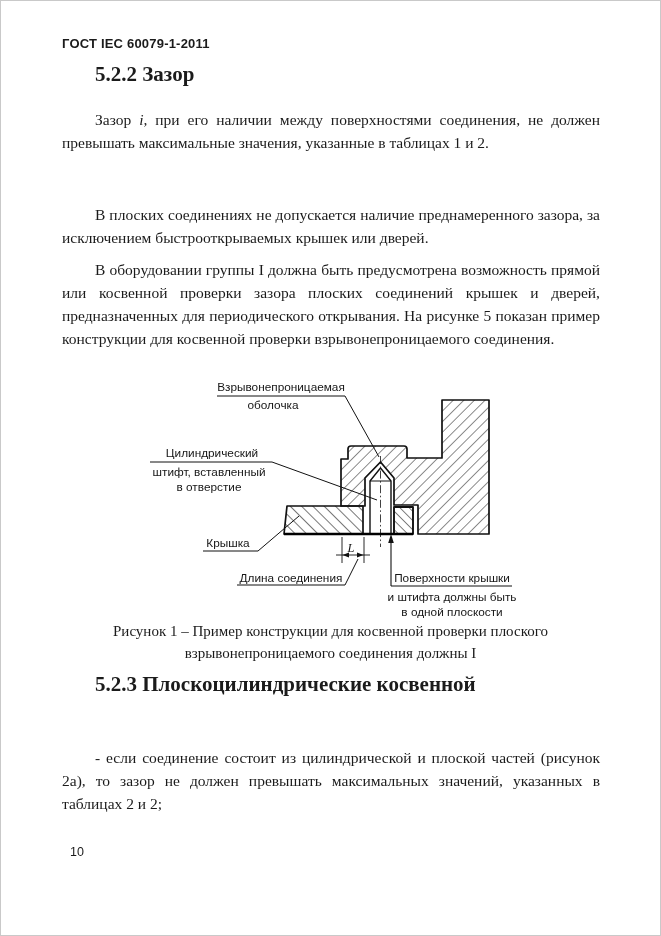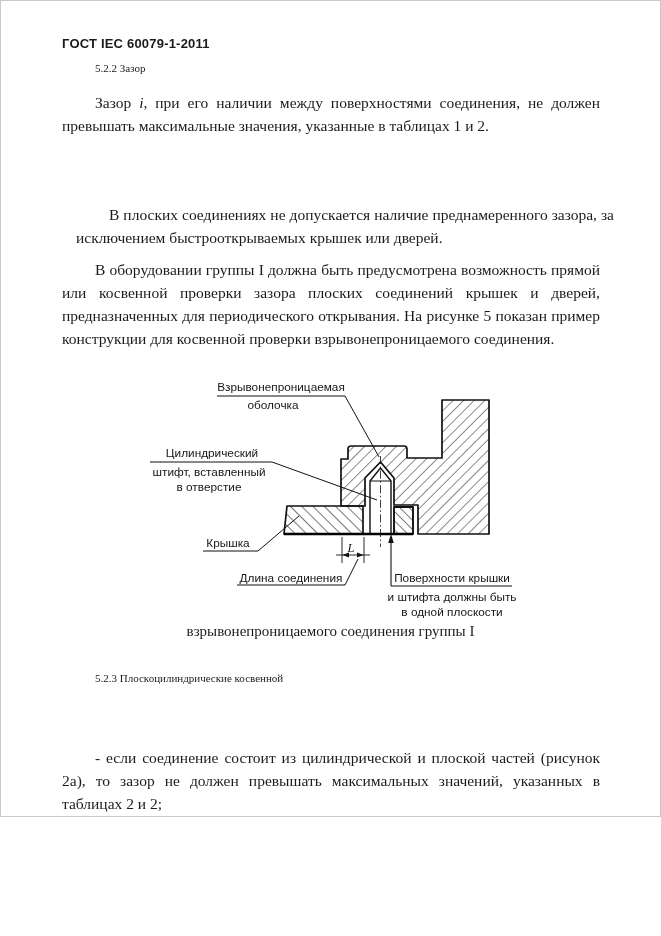--- a/index.html
+++ b/index.html
@@ -1,38 +1,38 @@
 <!DOCTYPE html>
 <html><head>
 <meta charset="utf-8">
 <style>
   html,body{margin:0;padding:0;background:#ffffff;}
   .page{
-    position:relative;width:661px;height:817px;background:#ffffff;
+    position:relative;width:661px;height:936px;background:#ffffff;
     font-family:"Liberation Serif","DejaVu Serif",serif;color:#1b1b1b;
     box-shadow:inset 0 0 0 1px #c9c9c9;overflow:hidden;
   }
   .doc-code{
     position:absolute;left:62px;top:36px;
     font-family:"Liberation Sans","DejaVu Sans",sans-serif;
     font-size:13px;font-weight:bold;letter-spacing:.2px;
   }
   .heading{
     position:absolute;left:62px;width:540px;
-    font-size:11px;font-weight:normal;text-indent:33px;
+    font-size:21px;font-weight:bold;text-indent:33px;
   }
   .h-522{top:62px;}
   .h-523{top:672px;}
   .para{
     position:absolute;left:62px;width:538px;
     font-size:15.5px;line-height:23px;text-align:justify;text-indent:33px;
   }
-  .p1{top:91px;}
+  .p1{top:108px;}
   .p2{top:146px;}
-  .p3{top:203px;margin-left:14px;}
+  .p3{top:203px;}
   .p4{top:258px;}
   .p5{top:697px;}
   .p6{top:746px;}
   sub.it{font-style:italic;font-size:.7em;}
   i{font-style:italic;}
   .figure-svg{position:absolute;left:148px;top:376px;}
   .fig-label{
     font-family:"Liberation Sans","DejaVu Sans",sans-serif;
     font-size:11.8px;fill:#161616;
   }
@@ -127,21 +127,22 @@
       <line x1="243" y1="210" x2="364" y2="210"></line>
       <line x1="243" y1="210" x2="243" y2="163"></line>
     </g>
     <polygon points="243,158 240.2,167 245.8,167" fill="#111"></polygon>
     <text class="fig-label" x="304" y="206" text-anchor="middle">Поверхности крышки</text>
     <text class="fig-label" x="304" y="225" text-anchor="middle">и штифта должны быть</text>
     <text class="fig-label" x="304" y="240" text-anchor="middle">в одной плоскости</text>
   </svg>
 
   <div class="caption">
-    <div>взрывонепроницаемого соединения группы I</div>
+    <div>Рисунок 1 – Пример конструкции для косвенной проверки плоского</div>
+    <div>взрывонепроницаемого соединения должны I</div>
   </div>
 
   <div class="heading h-523">5.2.3 Плоскоцилиндрические косвенной</div>
 
   <div class="para p6">- если соединение состоит из цилиндрической и плоской частей (рисунок 2а), то зазор не должен превышать максимальных значений, указанных в таблицах 2 и 2;</div>
 
   <div class="page-number">10</div>
 
 </div>
 

